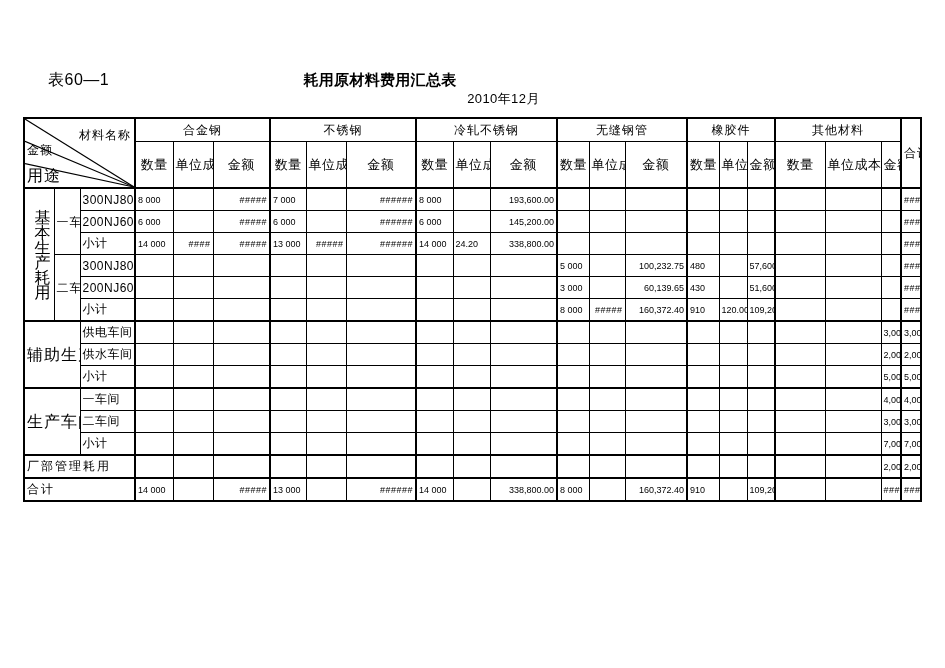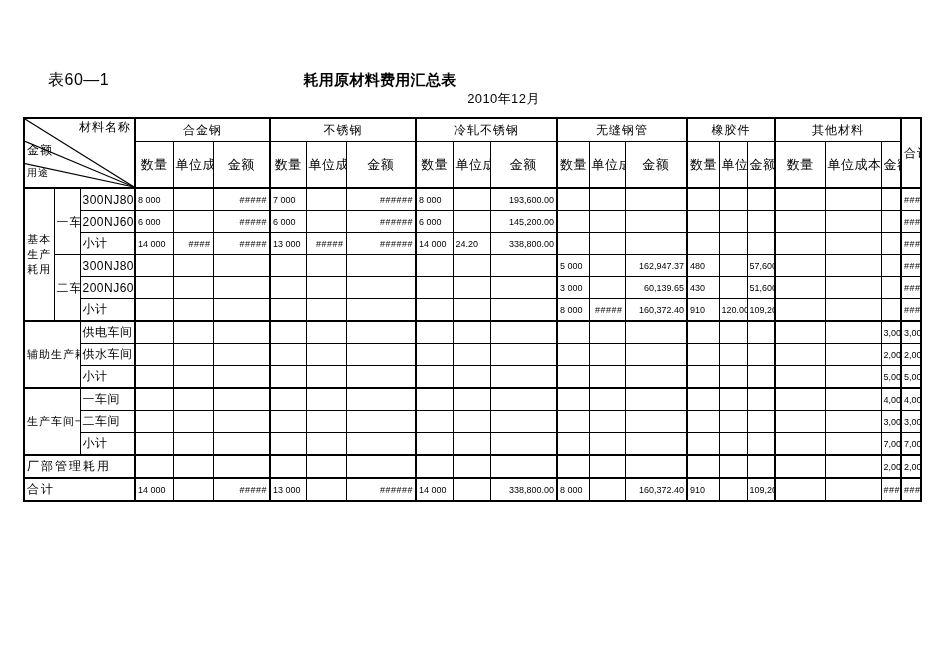--- a/index.html
+++ b/index.html
@@ -115,50 +115,50 @@
 
   
   .corner {
     position: relative;
     padding: 0;
     height: 67px;
   }
   .corner .c-mat {
     position: absolute;
     right: 3px;
-    top: 0;
+    top: 8px;
     font-size: 12px;
     letter-spacing: 1px;
   }
   .corner .c-amt {
     position: absolute;
     left: 2px;
     top: 23px;
     font-size: 12px;
     letter-spacing: 1px;
   }
   .corner .c-use {
     position: absolute;
     left: 2px;
     top: 47px;
-    font-size: 10px;
+    font-size: 16px;
     letter-spacing: 1px;
   }
   .corner svg {
     position: absolute;
     left: 0; top: 0;
     width: 100%;
     height: 100%;
     display: block;
   }
 
   
   .lbl-a {
-    text-align: center;
-    font-size: 11px;
+    text-align: right;
+    font-size: 16px;
     letter-spacing: 1px;
     white-space: normal;
     line-height: 15px;
   }
   .lbl-a.vert {
     white-space: normal;
     word-break: break-all;
     line-height: 15px;
   }
   .lbl-b {
@@ -349,21 +349,21 @@
           <td class="data num-l"></td>
           <td class="data num-r"></td>
           <td class="data grp-sep-l num-l"></td>
           <td class="data num-l"></td>
           <td class="data num-r"></td>
           <td class="data grp-sep-l num-l"></td>
           <td class="data num-l"></td>
           <td class="data num-r"></td>
           <td class="data grp-sep-l num-l">5 000</td>
           <td class="data num-l"></td>
-          <td class="data num-r">162,947.37</td>
+          <td class="data num-r">100,232.75</td>
           <td class="data grp-sep-l num-l">480</td>
           <td class="data num-l"></td>
           <td class="data num-r">57,600.00</td>
           <td class="data grp-sep-l num-l"></td>
           <td class="data num-l"></td>
           <td class="data num-r"></td>
           <td class="data grp-sep-l outer-right num-r hash">#####</td>
         </tr>
       <tr>
         <td class="lbl-c">200NJ60</td>

